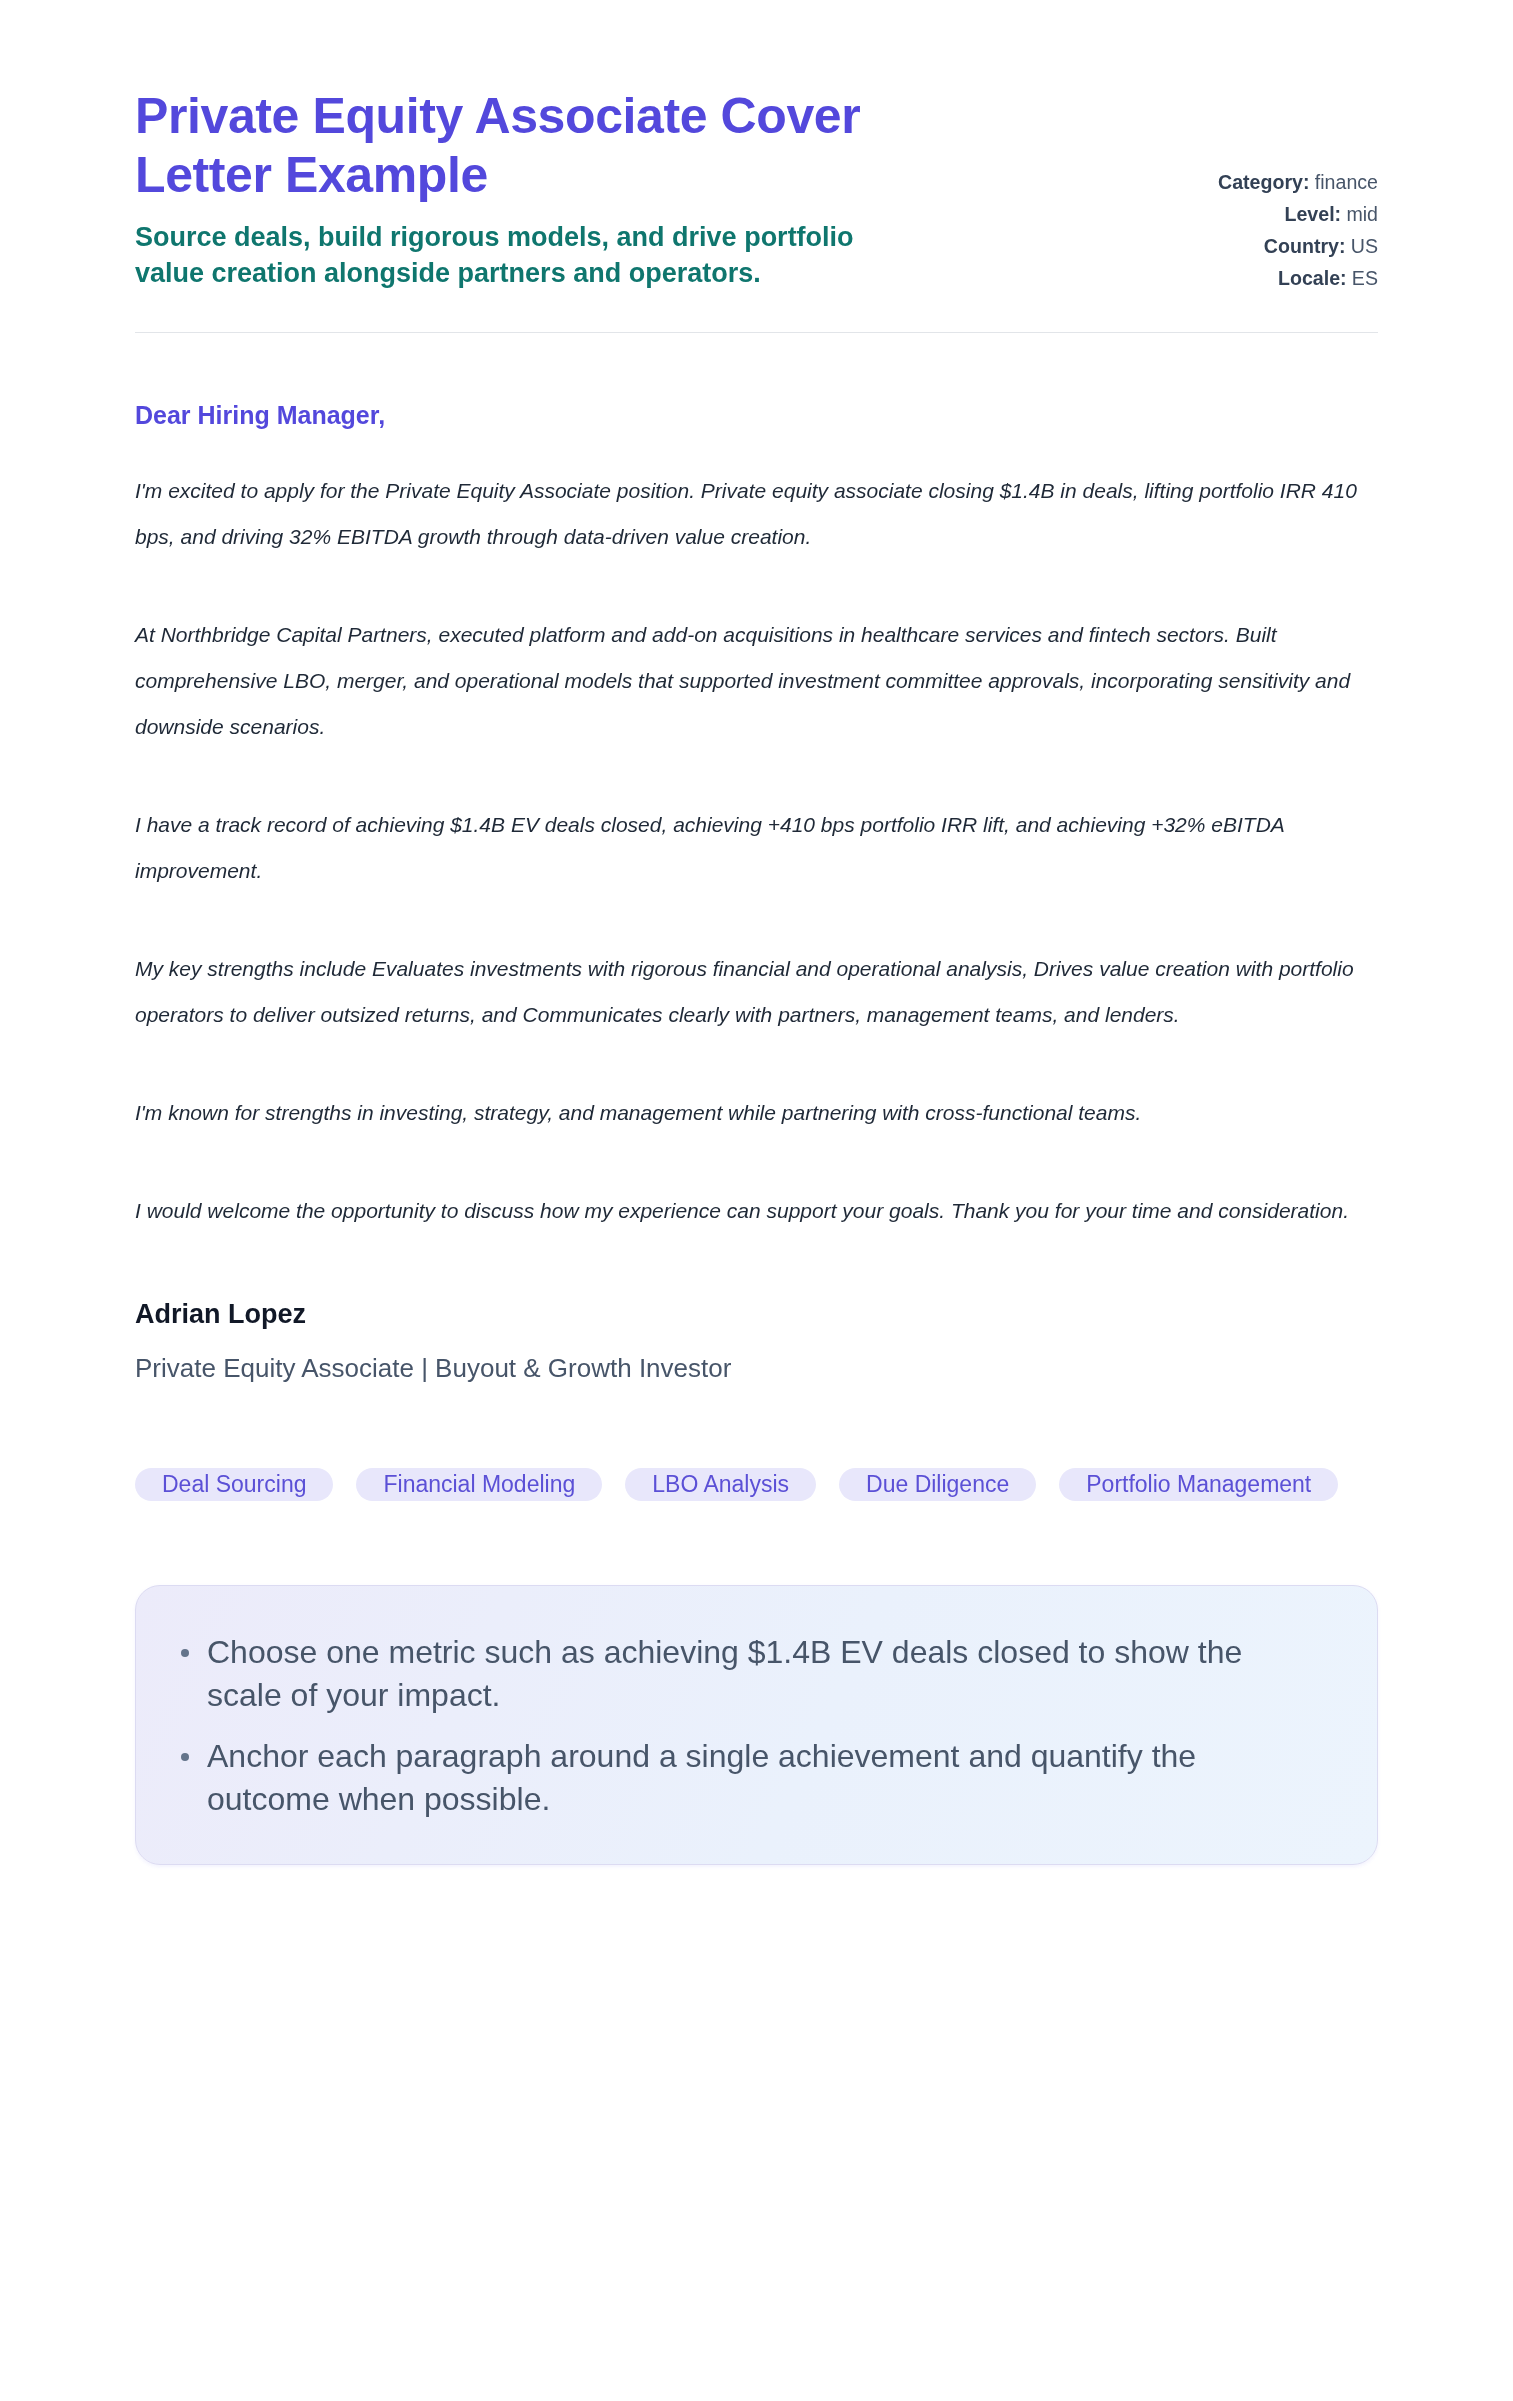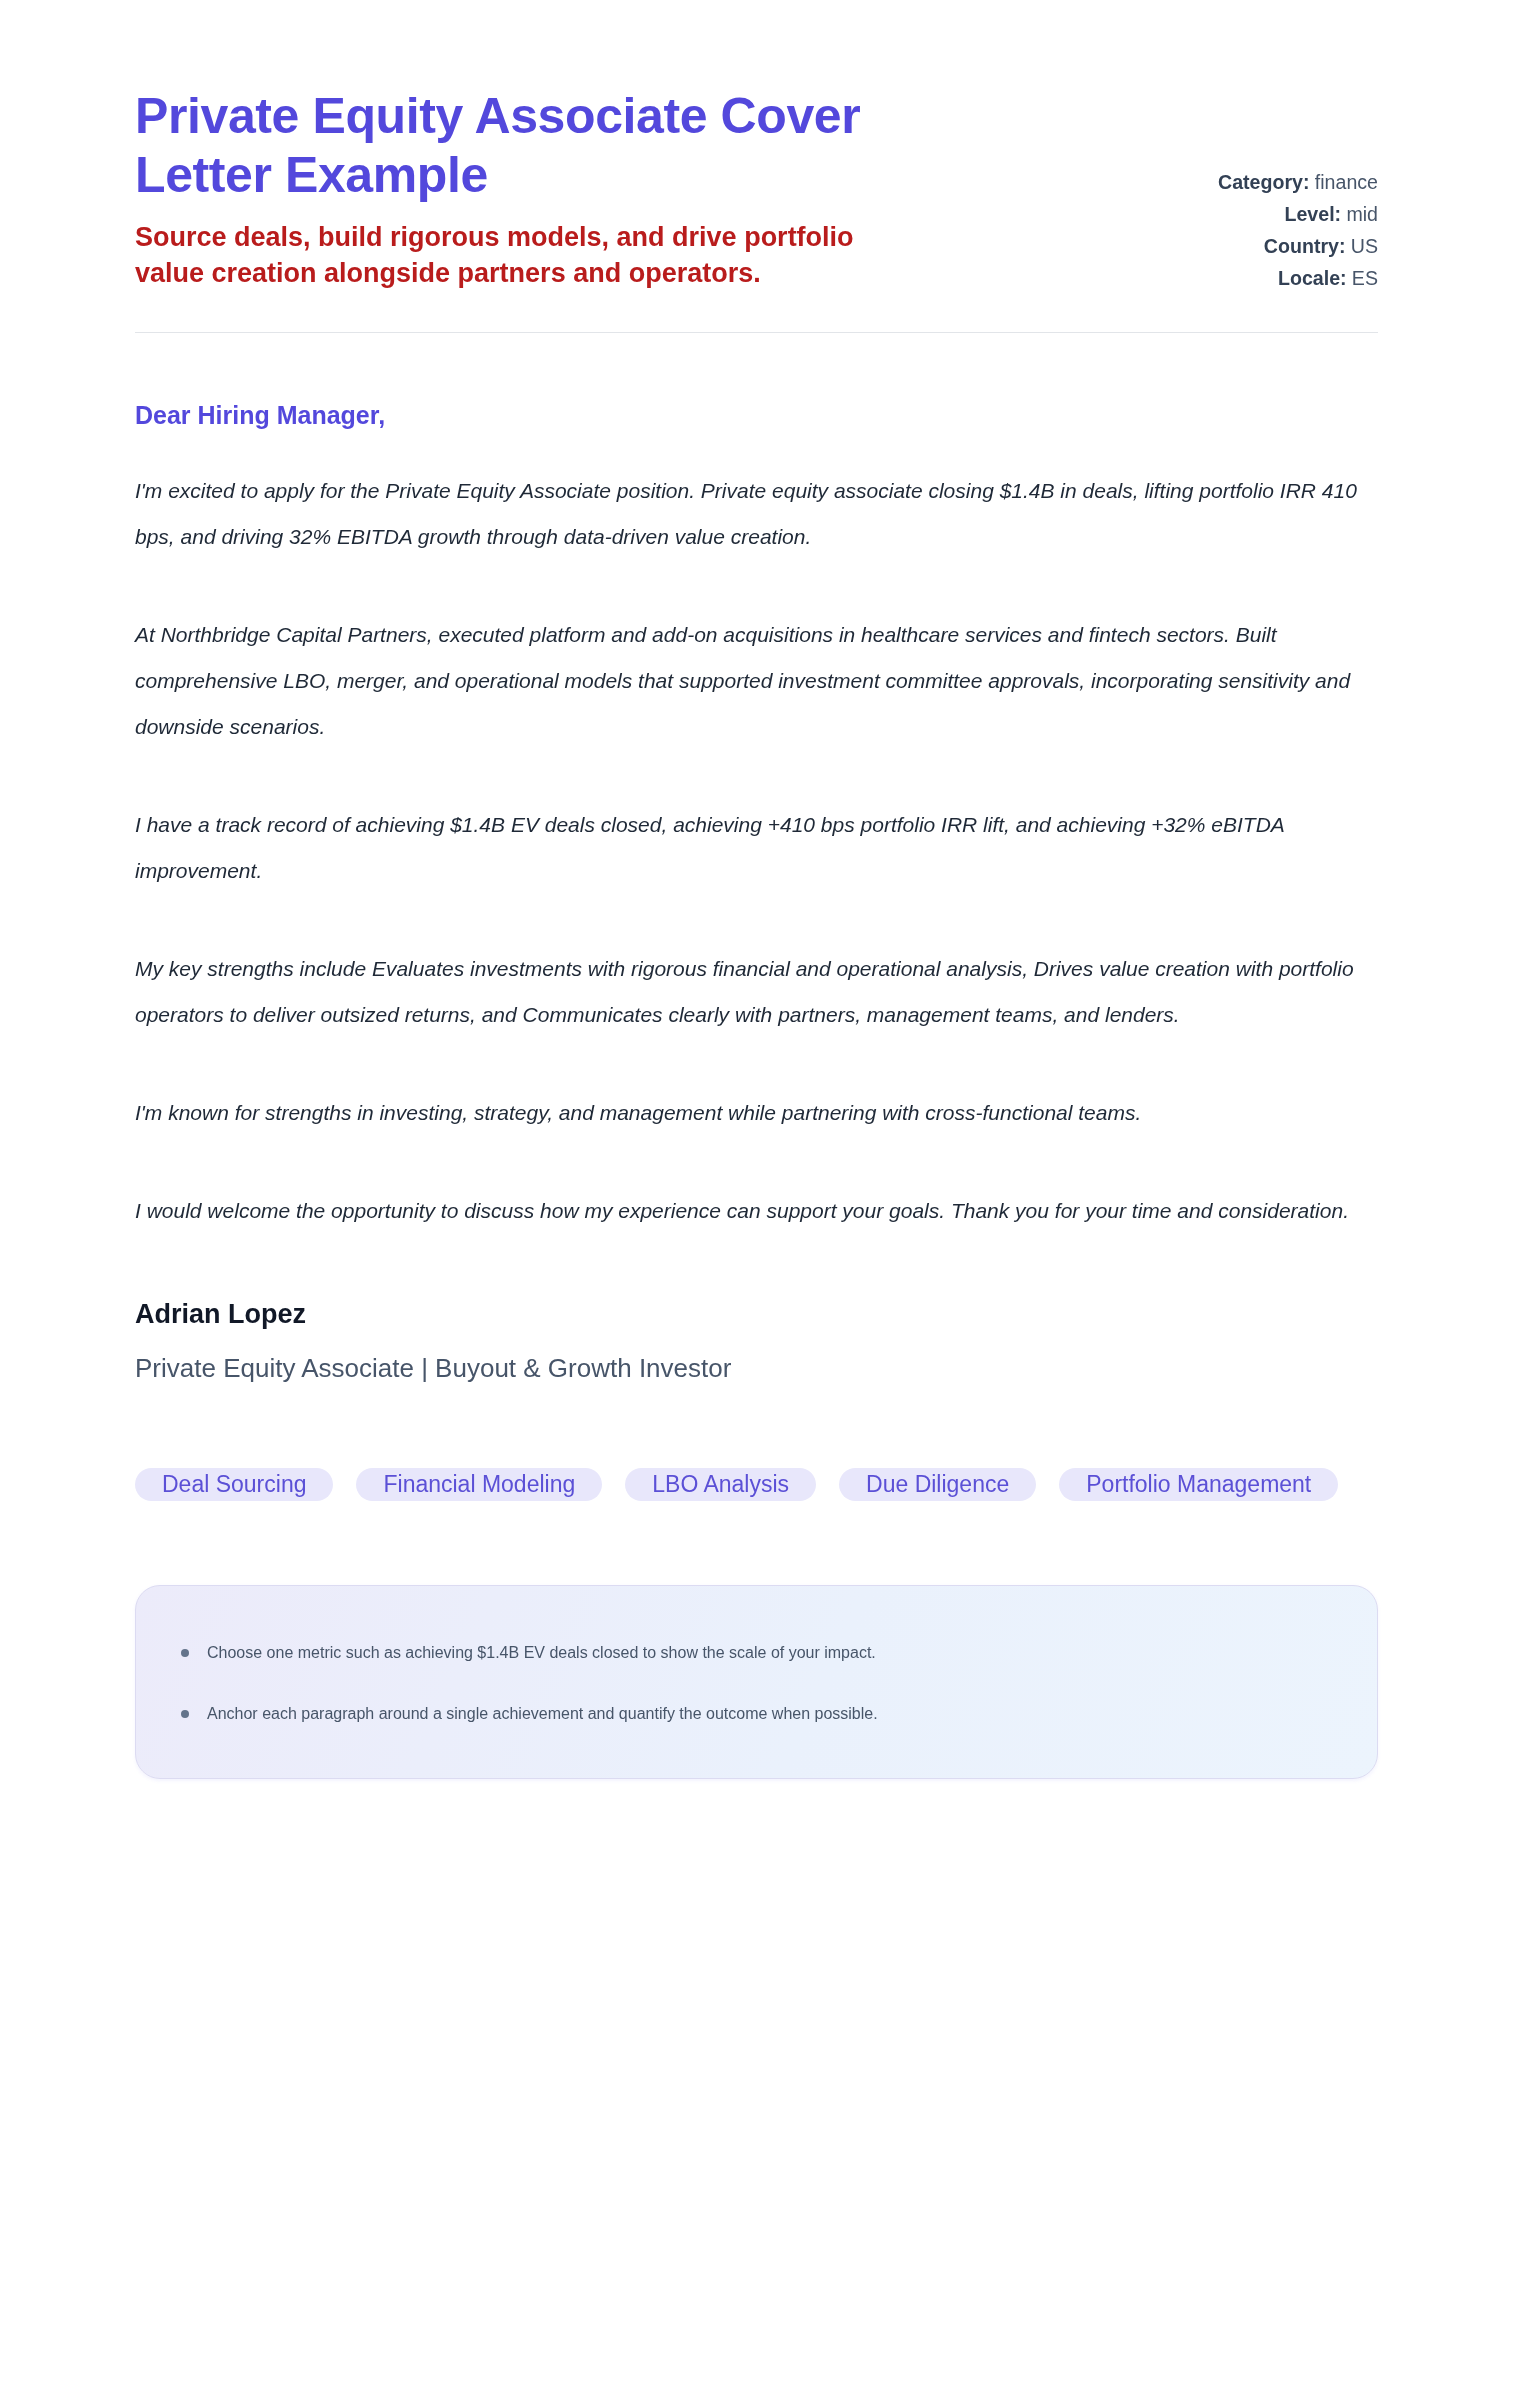--- a/index.html
+++ b/index.html
@@ -18,21 +18,21 @@
   .page-title {
     color: #5348dc;
     font-size: 50px;
     line-height: 59px;
     font-weight: 700;
     letter-spacing: -0.4px;
   }
   .page-subtitle {
     margin-top: 14.2px;
     max-width: 739px;
-    color: #b91c1c;
+    color: #0f766e;
     font-size: 27px;
     line-height: 36px;
     font-weight: 700;
   }
   .meta {
     width: 294px;
     text-align: right;
     font-size: 19.6px;
     line-height: 25px;
     color: #475569;
@@ -106,21 +106,21 @@
     color: #5348dc;
     font-size: 28.5px;
     line-height: 37px;
     font-weight: 700;
     margin-bottom: 34px;
   }
   .tips { list-style: none; }
   .tip {
     position: relative;
     padding-left: 32px;
-    font-size: 16px;
+    font-size: 32px;
     line-height: 43px;
     color: #475569;
     margin-bottom: 18px;
     max-width: 1113px;
   }
   .tip:last-child { margin-bottom: 0; }
   .tip::before {
     content: "";
     position: absolute;
     left: 6.2px;

